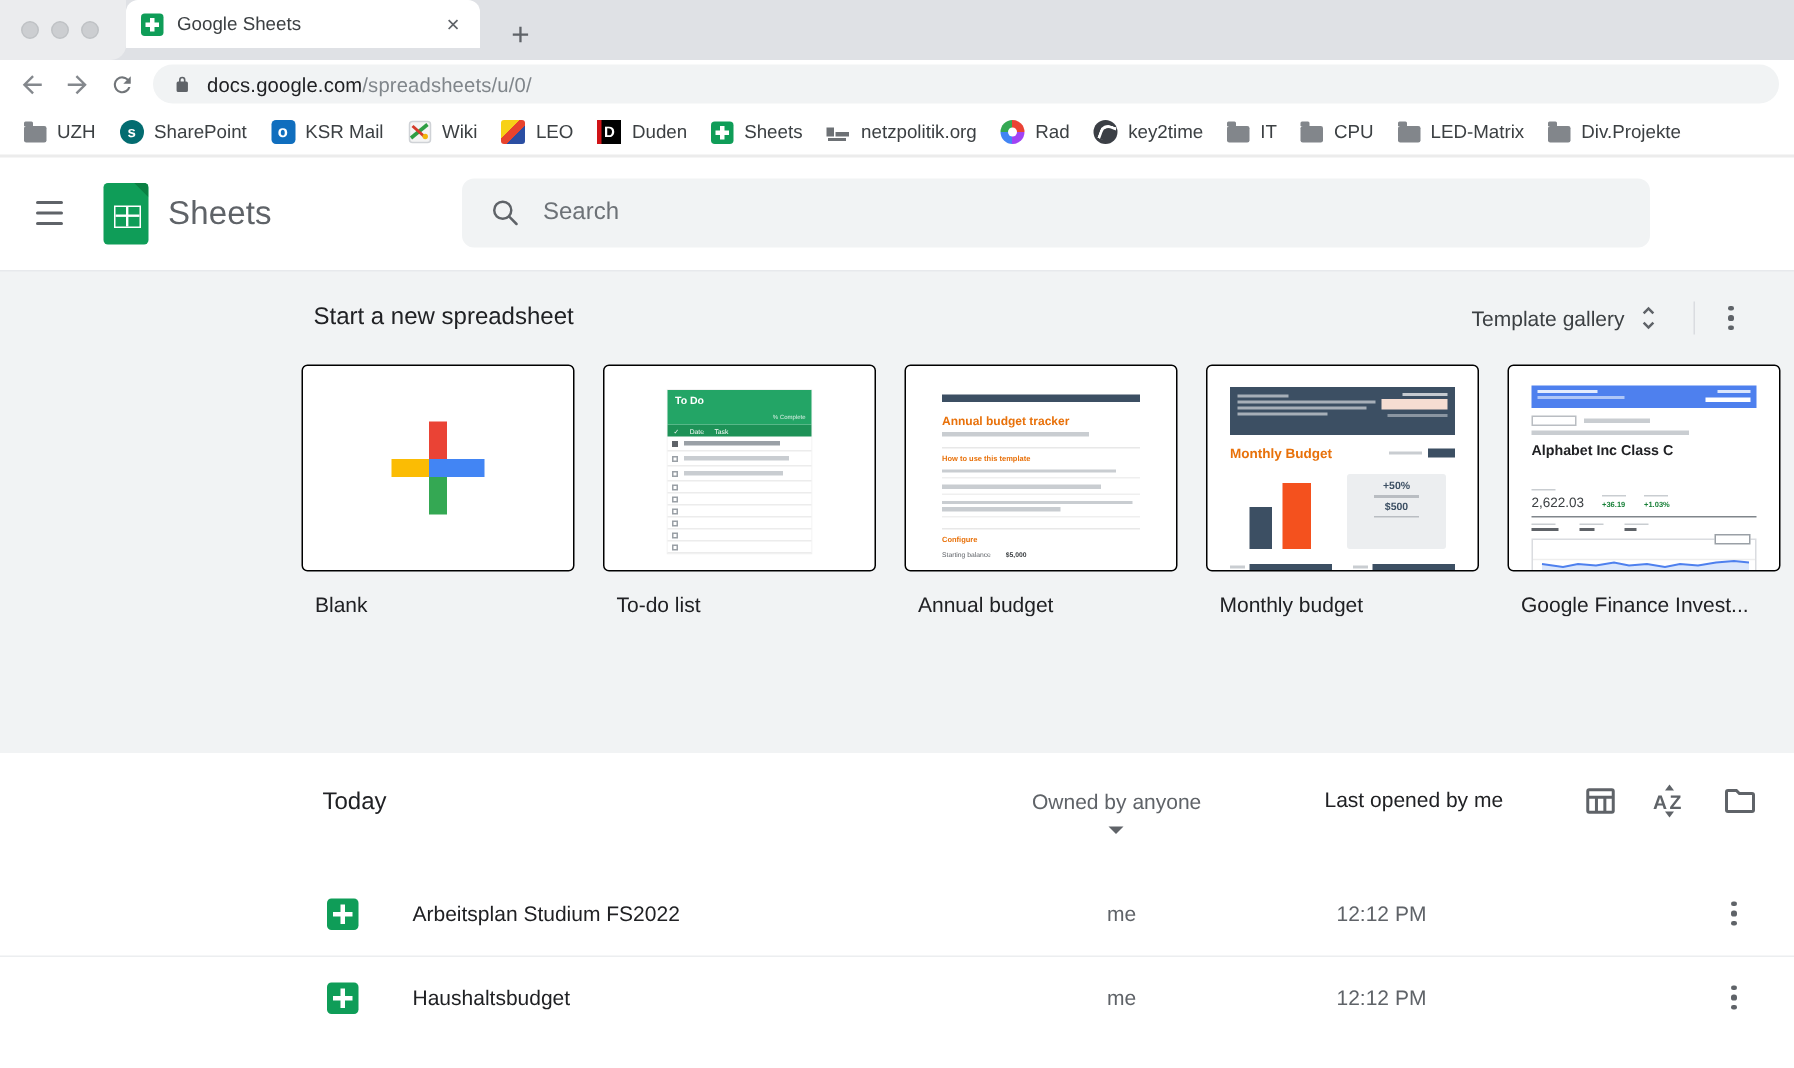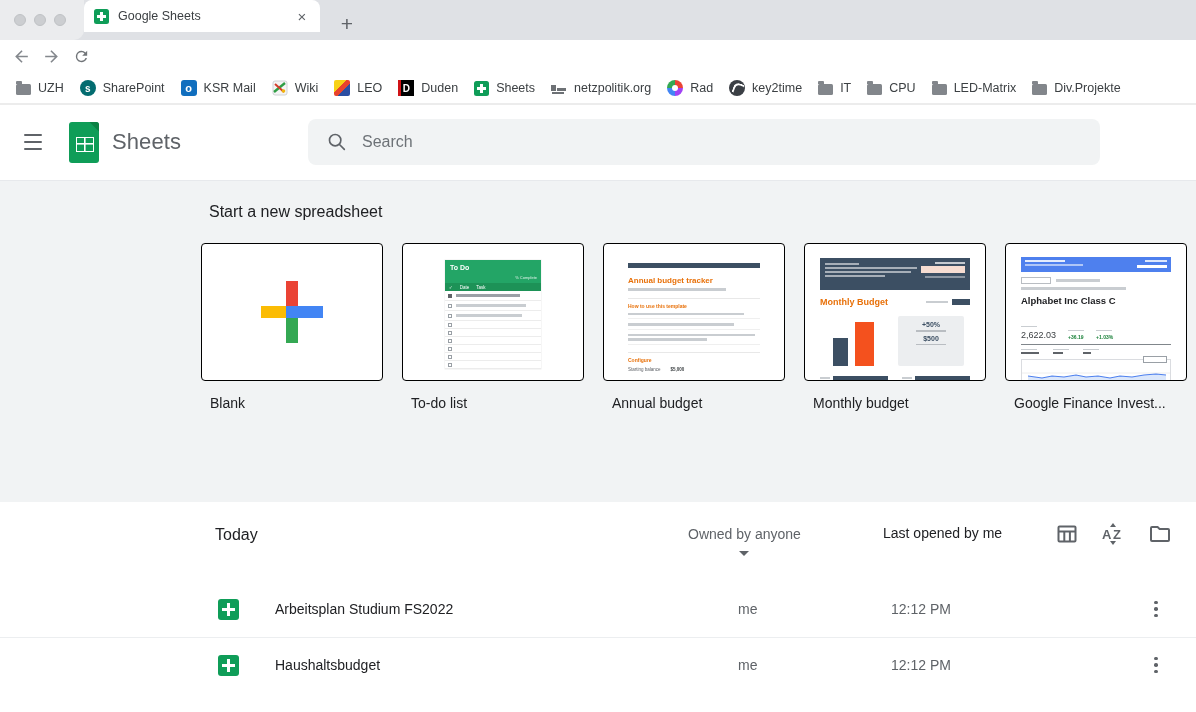--- a/index.html
+++ b/index.html
@@ -198,20 +198,26 @@
   <span class="navbtn">
     <svg width="19" height="19" viewBox="0 0 24 24">
         <path fill="#84888d" d="M4 13h12.17l-5.59 5.59L12 20l8-8-8-8-1.41 1.41L16.17 11H4v2z"></path>
       </svg>
   </span>
   <span class="navbtn">
     <svg width="17" height="17" viewBox="0 0 24 24">
         <path fill="#717579" d="M17.65 6.35A7.95 7.95 0 0 0 12 4a8 8 0 1 0 7.73 10h-2.08A6 6 0 1 1 12 6c1.66 0 3.14.69 4.22 1.78L13 11h7V4l-2.35 2.35z"></path>
       </svg>
   </span>
+  <div class="omnibox">
+    <svg width="13" height="13" viewBox="0 0 24 24">
+        <path fill="#5f6368" d="M12 2a4 4 0 0 0-4 4v2H7a2 2 0 0 0-2 2v9a2 2 0 0 0 2 2h10a2 2 0 0 0 2-2v-9a2 2 0 0 0-2-2h-1V6a4 4 0 0 0-4-4zm-2 6V6a2 2 0 1 1 4 0v2h-4z"></path>
+      </svg>
+    <span class="url"><span class="domain">docs.google.com</span><span class="path">/spreadsheets/u/0/</span></span>
+  </div>
 </div>
 
 <div class="bookmarksbar">
   <span class="bm">
       <span class="ic ic-folder"></span>
       <span>UZH</span>
     </span>
   <span class="bm">
       <span class="ic ic-sharepoint">s</span>
       <span>SharePoint</span>
@@ -284,20 +290,34 @@
         <circle cx="10" cy="10" r="6.2" fill="none" stroke="#5f6368" stroke-width="1.8"></circle>
         <line x1="14.7" y1="14.7" x2="20" y2="20" stroke="#5f6368" stroke-width="1.8" stroke-linecap="round"></line>
       </svg>
     <input type="text" readonly="" placeholder="Search" style="">
   </div>
 </div>
 
 <div class="gray-section">
   <div class="section-title">Start a new spreadsheet</div>
 
+  <div class="gallery-controls">
+    <div class="gallery-btn">
+      <span class="gallery-label">Template gallery</span>
+      <svg width="20" height="20" viewBox="0 0 24 24">
+          <path fill="#5f6368" d="M12 5.83 15.17 9l1.41-1.41L12 3 7.41 7.59 8.83 9 12 5.83zm0 12.34L8.83 15l-1.41 1.41L12 21l4.59-4.59L15.17 15 12 18.17z"></path>
+        </svg>
+    </div>
+    <span class="vsep"></span>
+    <div class="kebab">
+        <i></i>
+        <i></i>
+        <i></i>
+      </div>
+  </div>
 
   <div class="cards">
 
     <div class="card">
       <div class="plus-wrap">
         <i class="p-top"></i>
           <i class="p-left"></i>
           <i class="p-right"></i>
           <i class="p-bottom"></i>
       </div>

